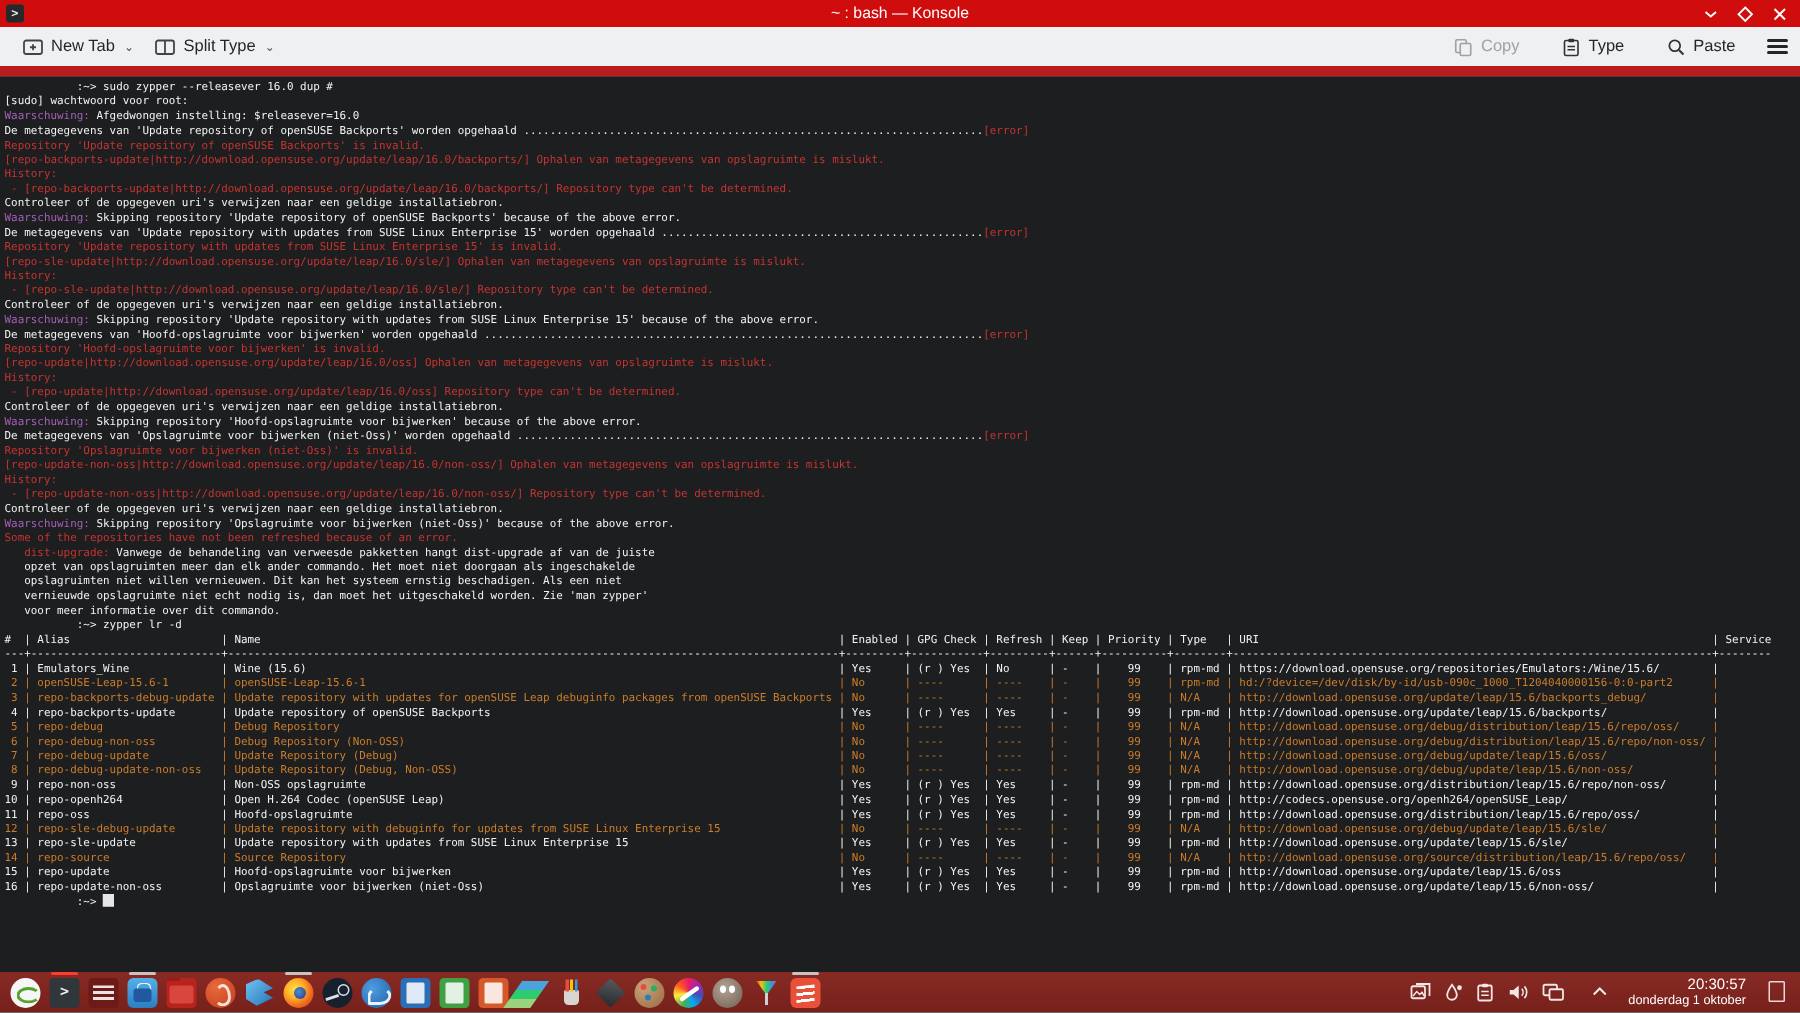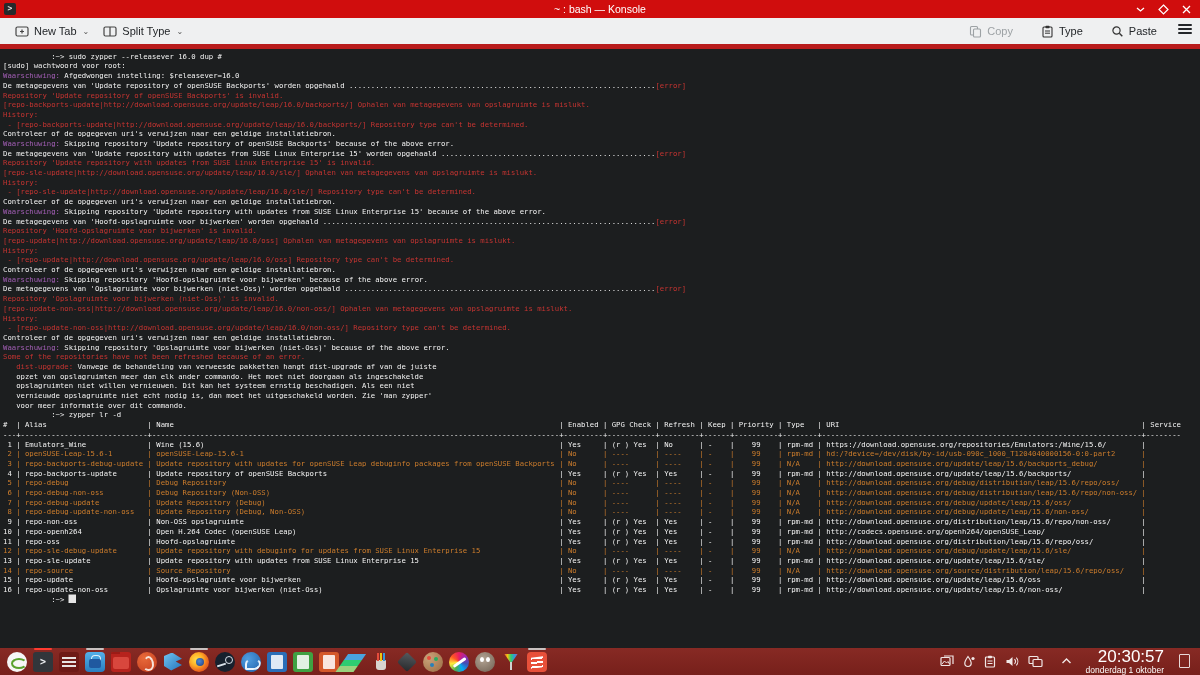--- a/index.html
+++ b/index.html
@@ -8,25 +8,25 @@
   
   #window{position:absolute;left:0;top:0;right:0;bottom:27px;display:flex;flex-direction:column;}
   .titlebar{height:18px;background:var(--titlebar);display:flex;align-items:center;position:relative;flex:0 0 auto;}
   .win-icon{width:12px;height:12px;margin-left:4px;background:#26292b;border-radius:2px;color:#e8e8e8;font:bold 8px/12px "DejaVu Sans Mono",monospace;text-align:center;}
   .win-icon::before{content:">";}
   .tb-title{position:absolute;left:0;right:0;text-align:center;color:#ffffff;font-size:10.5px;pointer-events:none;}
   .win-controls{margin-left:auto;display:flex;align-items:center;gap:12px;padding-right:8px;z-index:2;}
   .win-controls svg{display:block;}
 
   
-  .toolbar{height:26px;background:#eff0f1;border-bottom:5px solid #b91c1c;display:flex;align-items:center;padding:0 8px;flex:0 0 auto;color:#232629;}
+  .toolbar{height:26px;background:#eff0f1;border-bottom:7px solid #b91c1c;display:flex;align-items:center;padding:0 8px;flex:0 0 auto;color:#232629;}
   .tb-btn{display:flex;align-items:center;gap:5px;font-size:11px;padding:3px 7px;border-radius:3px;cursor:default;}
   .tb-btn svg{display:block;}
   .tb-caret{font-size:8px;color:#555;margin-left:1px;}
-  .tb-right{margin-left:auto;display:flex;gap:14px;}
+  .tb-right{margin-left:auto;display:flex;align-items:center;gap:14px;}
   .tb-disabled{color:#9da2a5;}
   .hamburger{display:inline-block;width:14px;}
   .hamburger i{display:block;height:2px;background:#232629;margin:2px 0;border-radius:1px;}
 
   
   .terminal{flex:1 1 auto;background:var(--termbg);overflow:hidden;padding:2px 12px 0 3px;}
   #term{transform:scale(0.5);transform-origin:0 0;width:2400px;font-family:"DejaVu Sans Mono",monospace;font-size:14.55px;}
   .tl{height:19.4px;line-height:19.4px;white-space:pre;}
   .c-f{color:var(--fg);} .c-r{color:var(--red);} .c-m{color:var(--magenta);} .c-o{color:var(--orange);}
   .cursor{display:inline-block;width:15px;height:17px;background:#e6e6e6;vertical-align:-3px;}
@@ -83,21 +83,21 @@
   .ti-color-wine::before{content:"";position:absolute;left:3px;top:2px;width:14px;height:10px;background:linear-gradient(90deg,#e74c3c,#f1c40f,#2ecc71,#3498db,#9b59b6);clip-path:polygon(0 0,100% 0,50% 100%);}
   .ti-color-wine::after{content:"";position:absolute;left:9px;top:10px;width:2px;height:8px;background:#d0d0d0;}
   .ti-tasks-app{background:#e8503a;border-radius:4px;}
   .ti-tasks-app::after{content:"";position:absolute;left:4px;right:4px;top:5px;height:11px;
     background:linear-gradient(#fff 2px,transparent 2px,transparent 4.5px,#fff 4.5px,#fff 6.5px,transparent 6.5px,transparent 9px,#fff 9px,#fff 11px,transparent 11px);transform:skewY(-6deg);}
 
   
   .tray{margin-left:auto;display:flex;align-items:center;gap:9px;padding-right:6px;}
   .tray svg{display:block;}
   .clock{text-align:right;color:#fff;line-height:1.05;margin-left:4px;}
-  .clock .time{font-size:17px;}
+  .clock .time{font-size:10px;}
   .clock .date{font-size:8.5px;}
   .peek{width:9px;height:12px;border:1px solid #e8d9d8;border-radius:1px;margin-left:6px;}
 </style>
 </head>
 <body>
 
 <div id="screen">
   <div id="window">
 
     <div class="titlebar">

